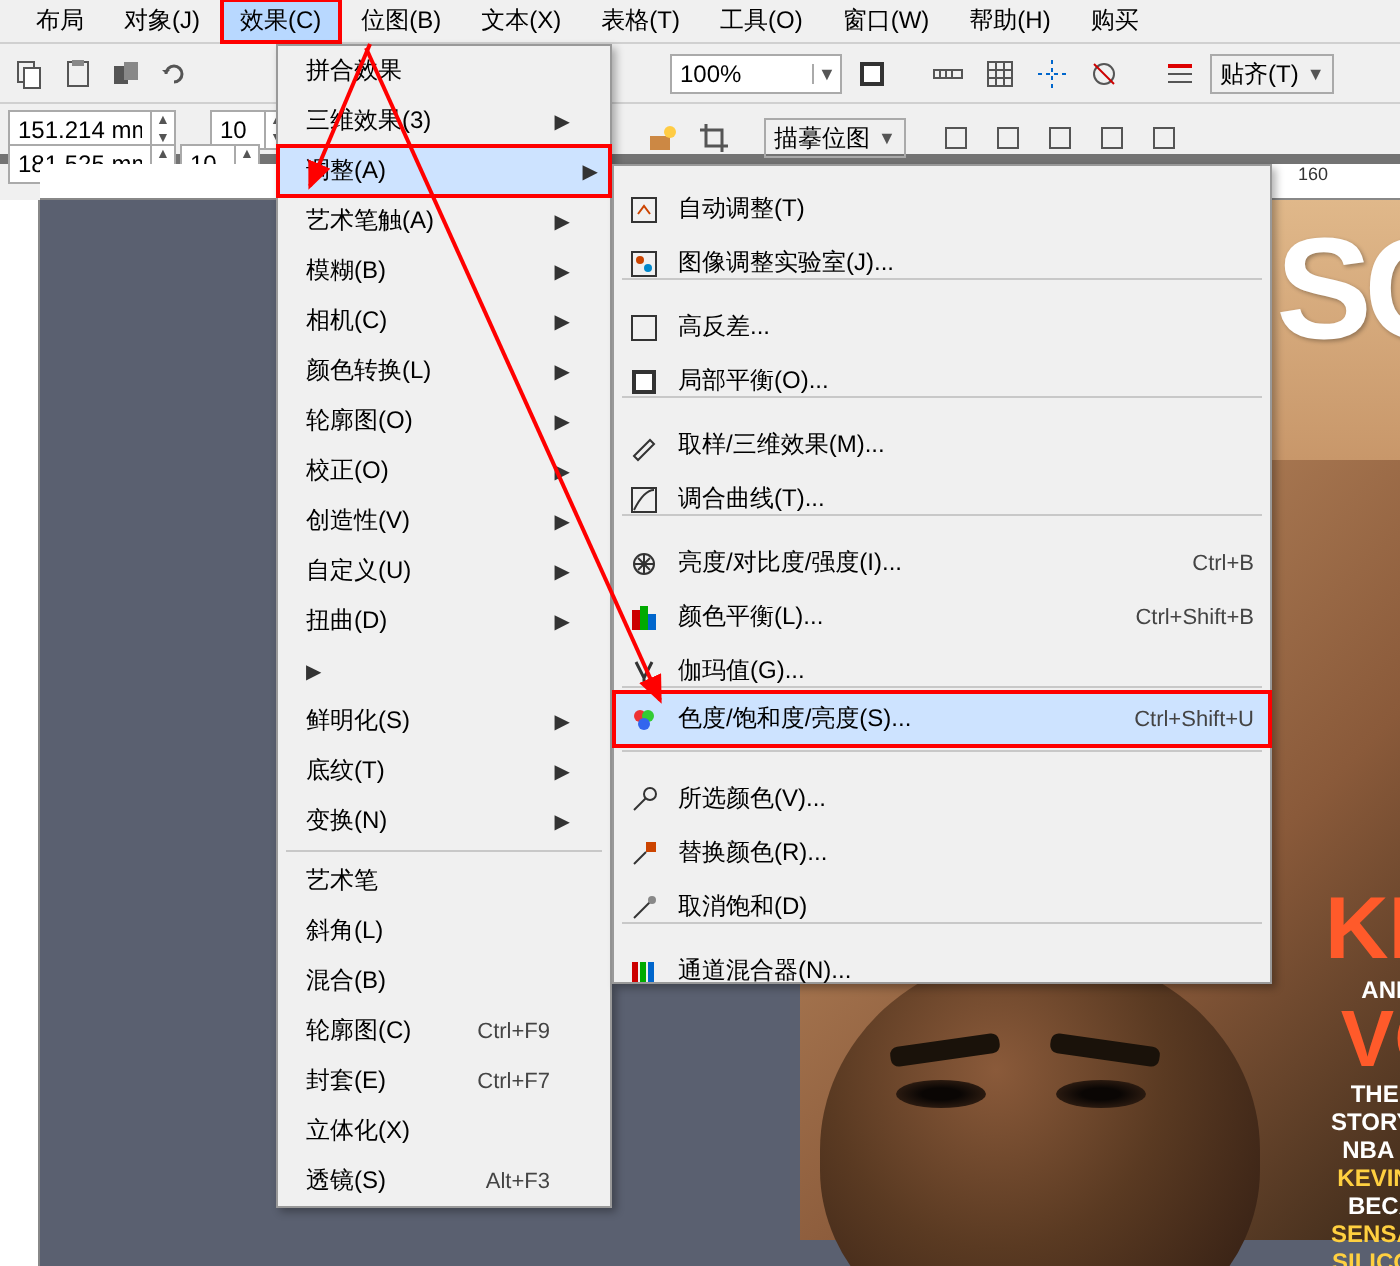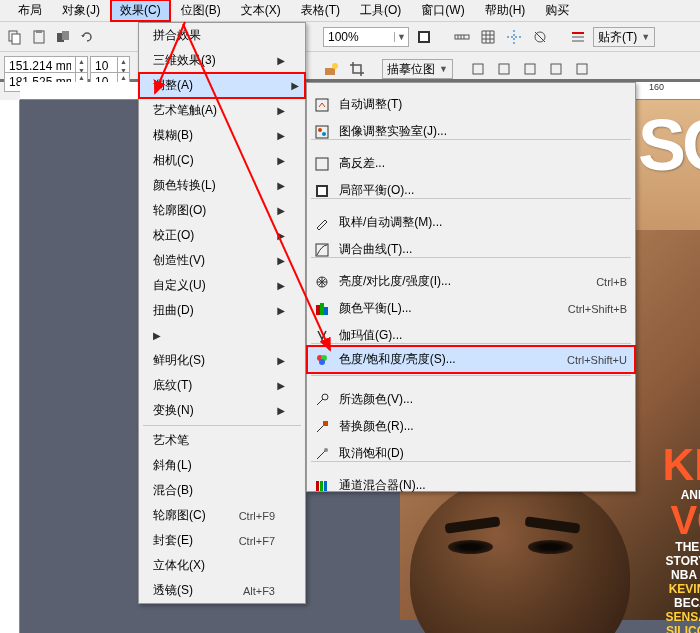--- a/index.html
+++ b/index.html
@@ -8,21 +8,21 @@
   .menubar-item { padding: 3px 10px; cursor: default; }
   .menubar-item.active { background: #b8d8ff; border: 2px solid #ff0000; padding: 1px 8px; }
   .toolbar { height: 30px; background: #f0f0f0; display: flex; align-items: center; padding: 0 4px; gap: 4px; border-bottom: 1px solid #d0d0d0; }
   .toolbar .tgroup { display: flex; gap: 2px; align-items: center; }
   .tool-btn { width: 22px; height: 22px; border: 1px solid transparent; display: flex; align-items: center; justify-content: center; }
   .zoom-wrap { display: flex; align-items: center; border: 1px solid #aaa; background: #fff; height: 20px; margin-left: 3px; }
   .zoom-wrap input { border: none; width: 70px; padding: 0 4px; background: transparent; }
   .zoom-wrap .dd { width: 14px; text-align: center; border-left: 1px solid #aaa; font-size: 9px; color: #555; }
   .align-combo { display: flex; align-items: center; border: 1px solid #aaa; padding: 1px 4px; gap: 4px; height: 20px; }
   .align-combo .dd { font-size: 9px; color: #555; }
-  .propbar { height: 30px; background: #f0f0f0; display: flex; align-items: center; padding: 0 4px; gap: 2px; border-bottom: 3px solid #737373; }
+  .propbar { height: 30px; background: #f0f0f0; display: flex; align-items: center; padding: 0 4px; gap: 17px; border-bottom: 5px solid #737373; }
   .num-field { display: flex; align-items: center; border: 1px solid #aaa; background: #fff; height: 20px; }
   .num-field input { border: none; width: 70px; padding: 0 4px; background: transparent; }
   .num-field .spin { width: 12px; display: flex; flex-direction: column; border-left: 1px solid #aaa; }
   .num-field .spin span { height: 9px; font-size: 7px; text-align: center; line-height: 9px; color: #555; }
   .num-field.small input { width: 26px; }
   .ruler-top { position: absolute; top: 82px; left: 20px; right: 0; height: 18px; background: #fff; border-bottom: 1px solid #888; z-index: 1; }
   .ruler-top .tick { position: absolute; top: 0; font-size: 9px; color: #333; }
   .ruler-left { position: absolute; top: 100px; left: 0; width: 20px; bottom: 0; background: #fff; border-right: 1px solid #888; z-index: 1; }
   .canvas { position: absolute; left: 20px; top: 100px; right: 0; bottom: 0; background: #5a6070; overflow: hidden; }
   .photo { position: absolute; right: -20px; top: 130px; width: 320px; height: 390px; background: linear-gradient(135deg, #c8976a 0%, #8a5a3a 60%, #3a2818 100%); }
@@ -94,21 +94,21 @@
           <rect x="7" y="2" width="7" height="9" fill="#888"></rect>
         </svg>
       </div>
     <div class="tool-btn">
         <svg width="16" height="16">
           <path d="M4 8 A4 4 0 1 1 8 12" fill="none" stroke="#555" stroke-width="1.5"></path>
           <path d="M4 8 l-2 -2 l4 0 z" fill="#555"></path>
         </svg>
       </div>
   </div>
-  <div style="position:absolute; left:320px; top:26px; display:flex; align-items:center; gap:4px;">
+  <div style="position:absolute; left:332px; top:26px; display:flex; align-items:center; gap:4px;">
     <div class="zoom-wrap">
       <input value="100%" style="">
       <span class="dd">▼</span>
     </div>
     <div class="tool-btn">
         <svg width="16" height="16">
           <rect x="2" y="2" width="12" height="12" fill="#333"></rect>
           <rect x="4" y="4" width="8" height="8" fill="#fff"></rect>
         </svg>
       </div>
@@ -392,21 +392,21 @@
       </span>
       <span class="label">局部平衡(O)...</span>
     </div>
     <div class="sub-sep"></div>
     <div class="sub-item">
       <span class="icon">
         <svg width="16" height="16">
           <path d="M3 13 l8 -8 l2 2 l-8 8 z" fill="none" stroke="#333"></path>
         </svg>
       </span>
-      <span class="label">取样/自动调整(M)...</span>
+      <span class="label">取样/三维效果(M)...</span>
     </div>
     <div class="sub-item">
       <span class="icon">
         <svg width="16" height="16">
           <rect x="2" y="2" width="12" height="12" fill="none" stroke="#333"></rect>
           <path d="M3 13 Q8 3 13 3" fill="none" stroke="#333"></path>
         </svg>
       </span>
       <span class="label">调合曲线(T)...</span>
     </div>

